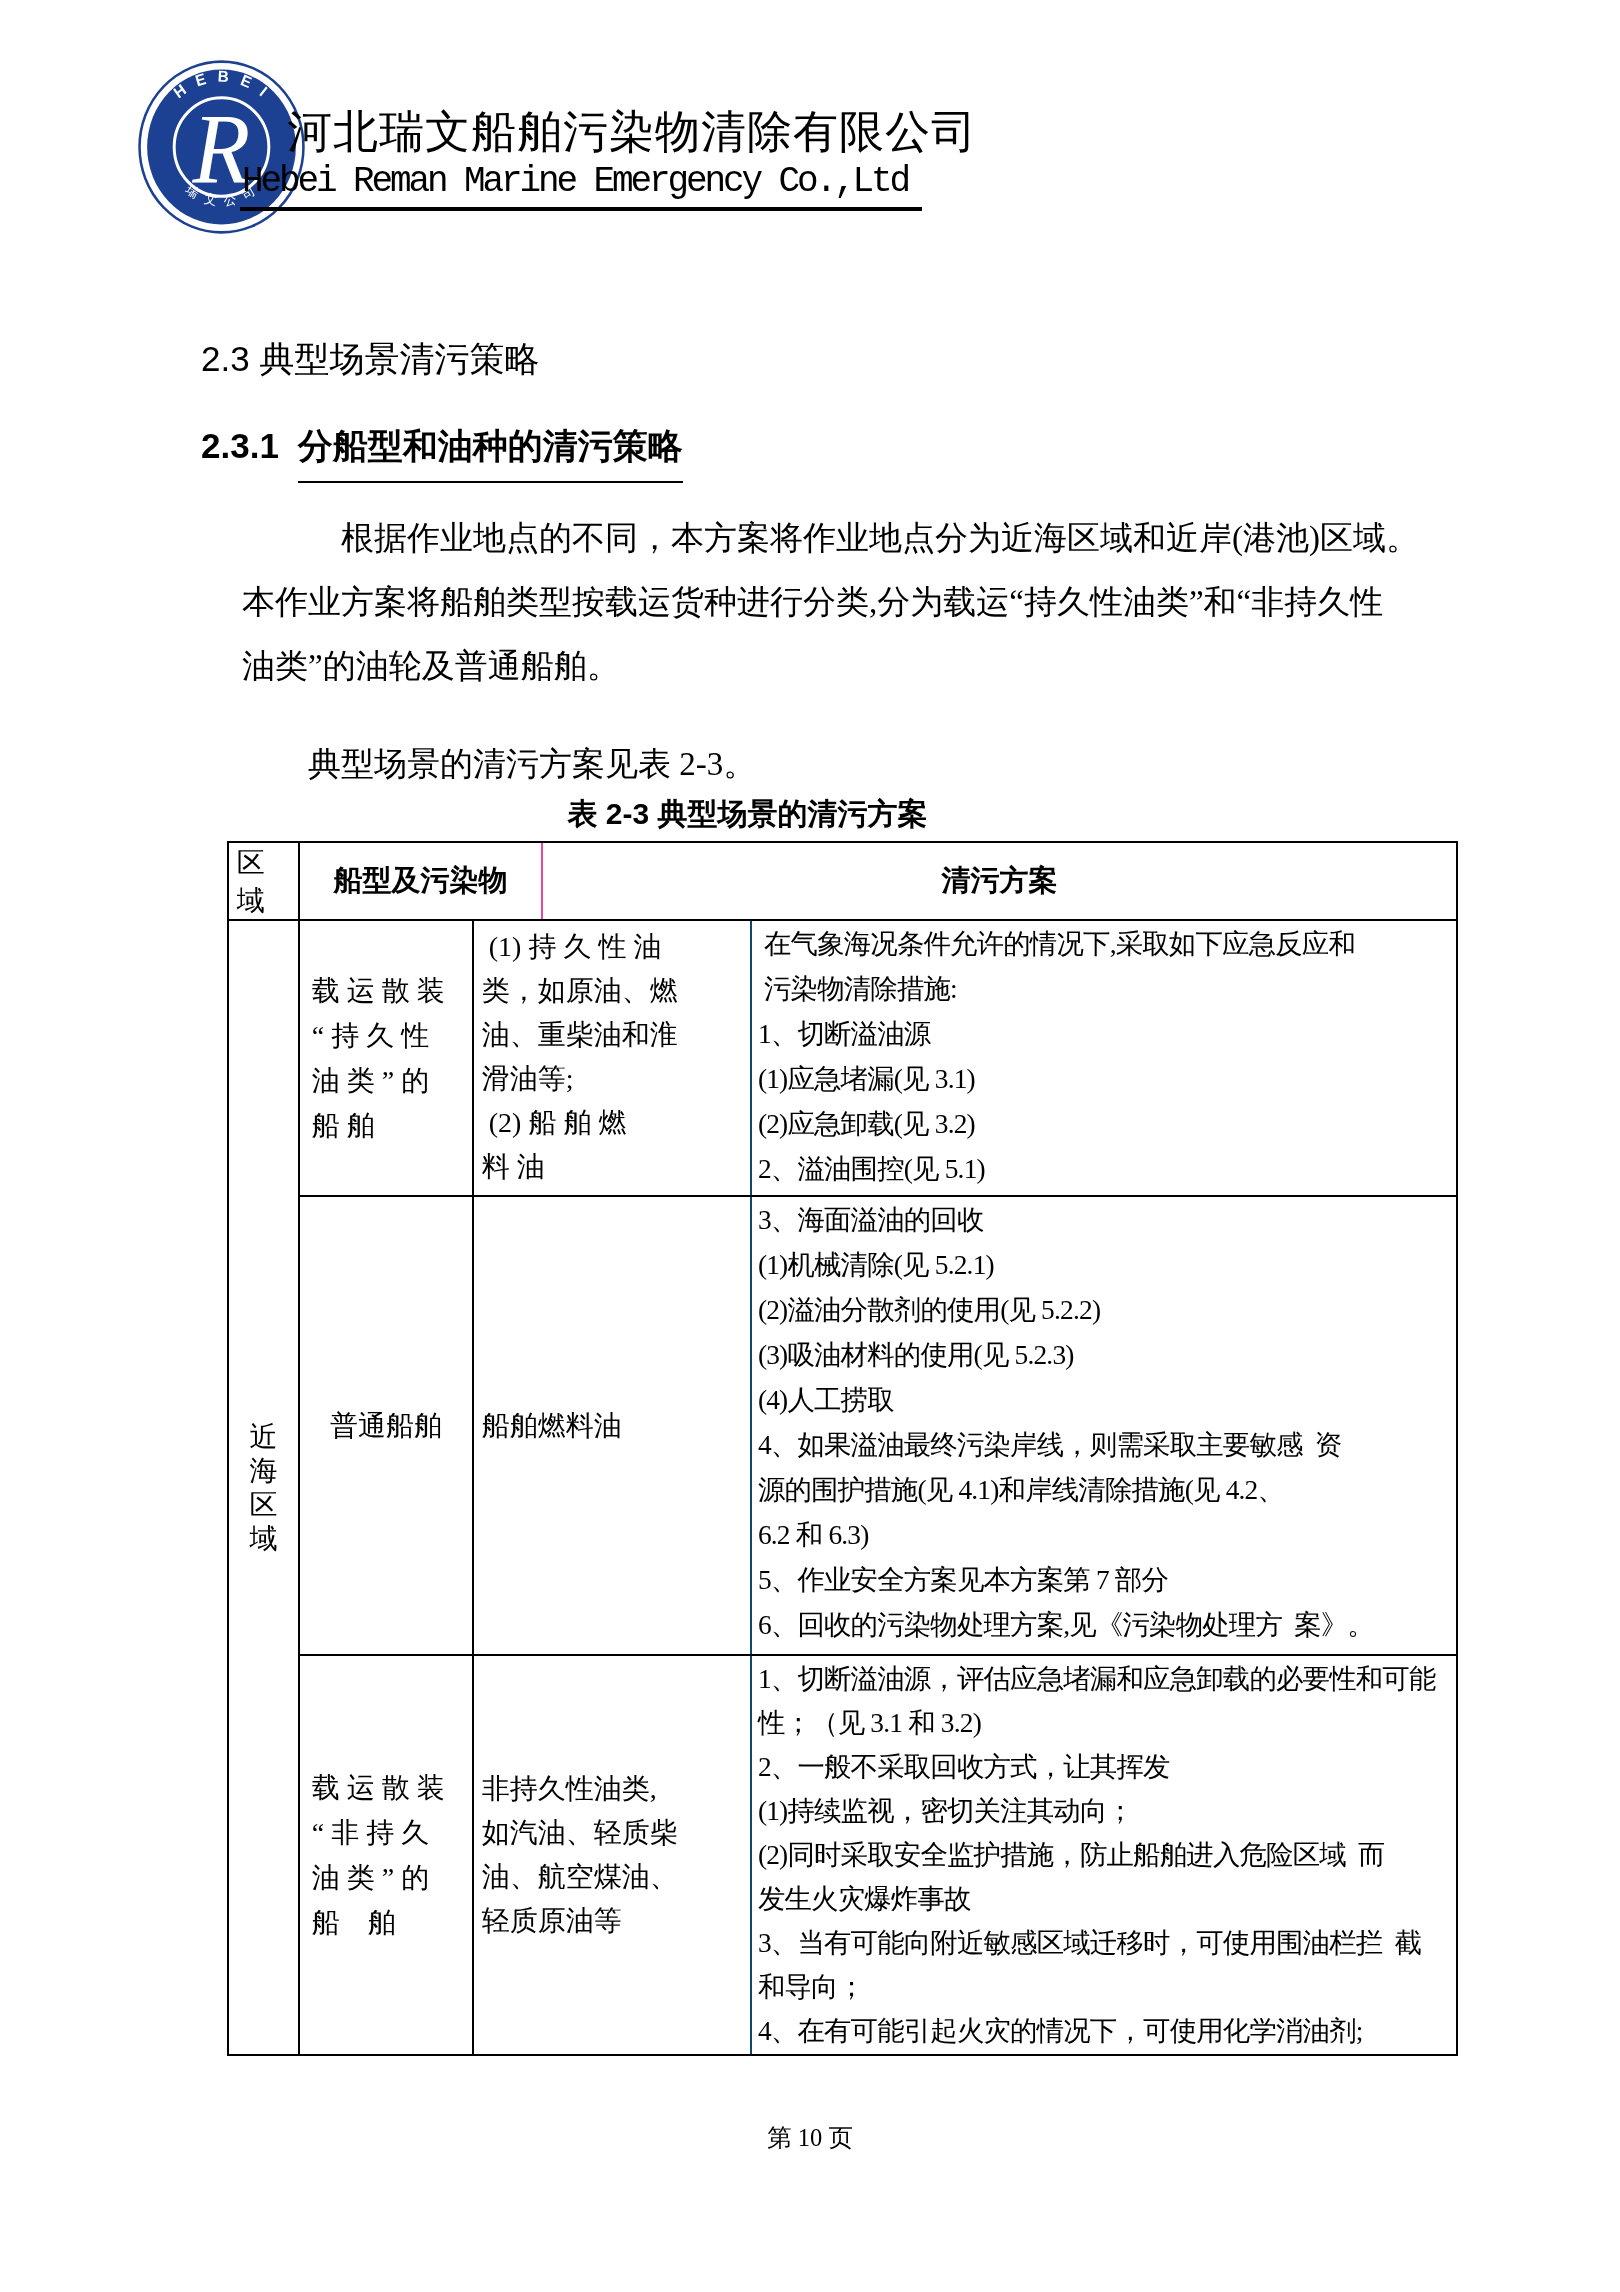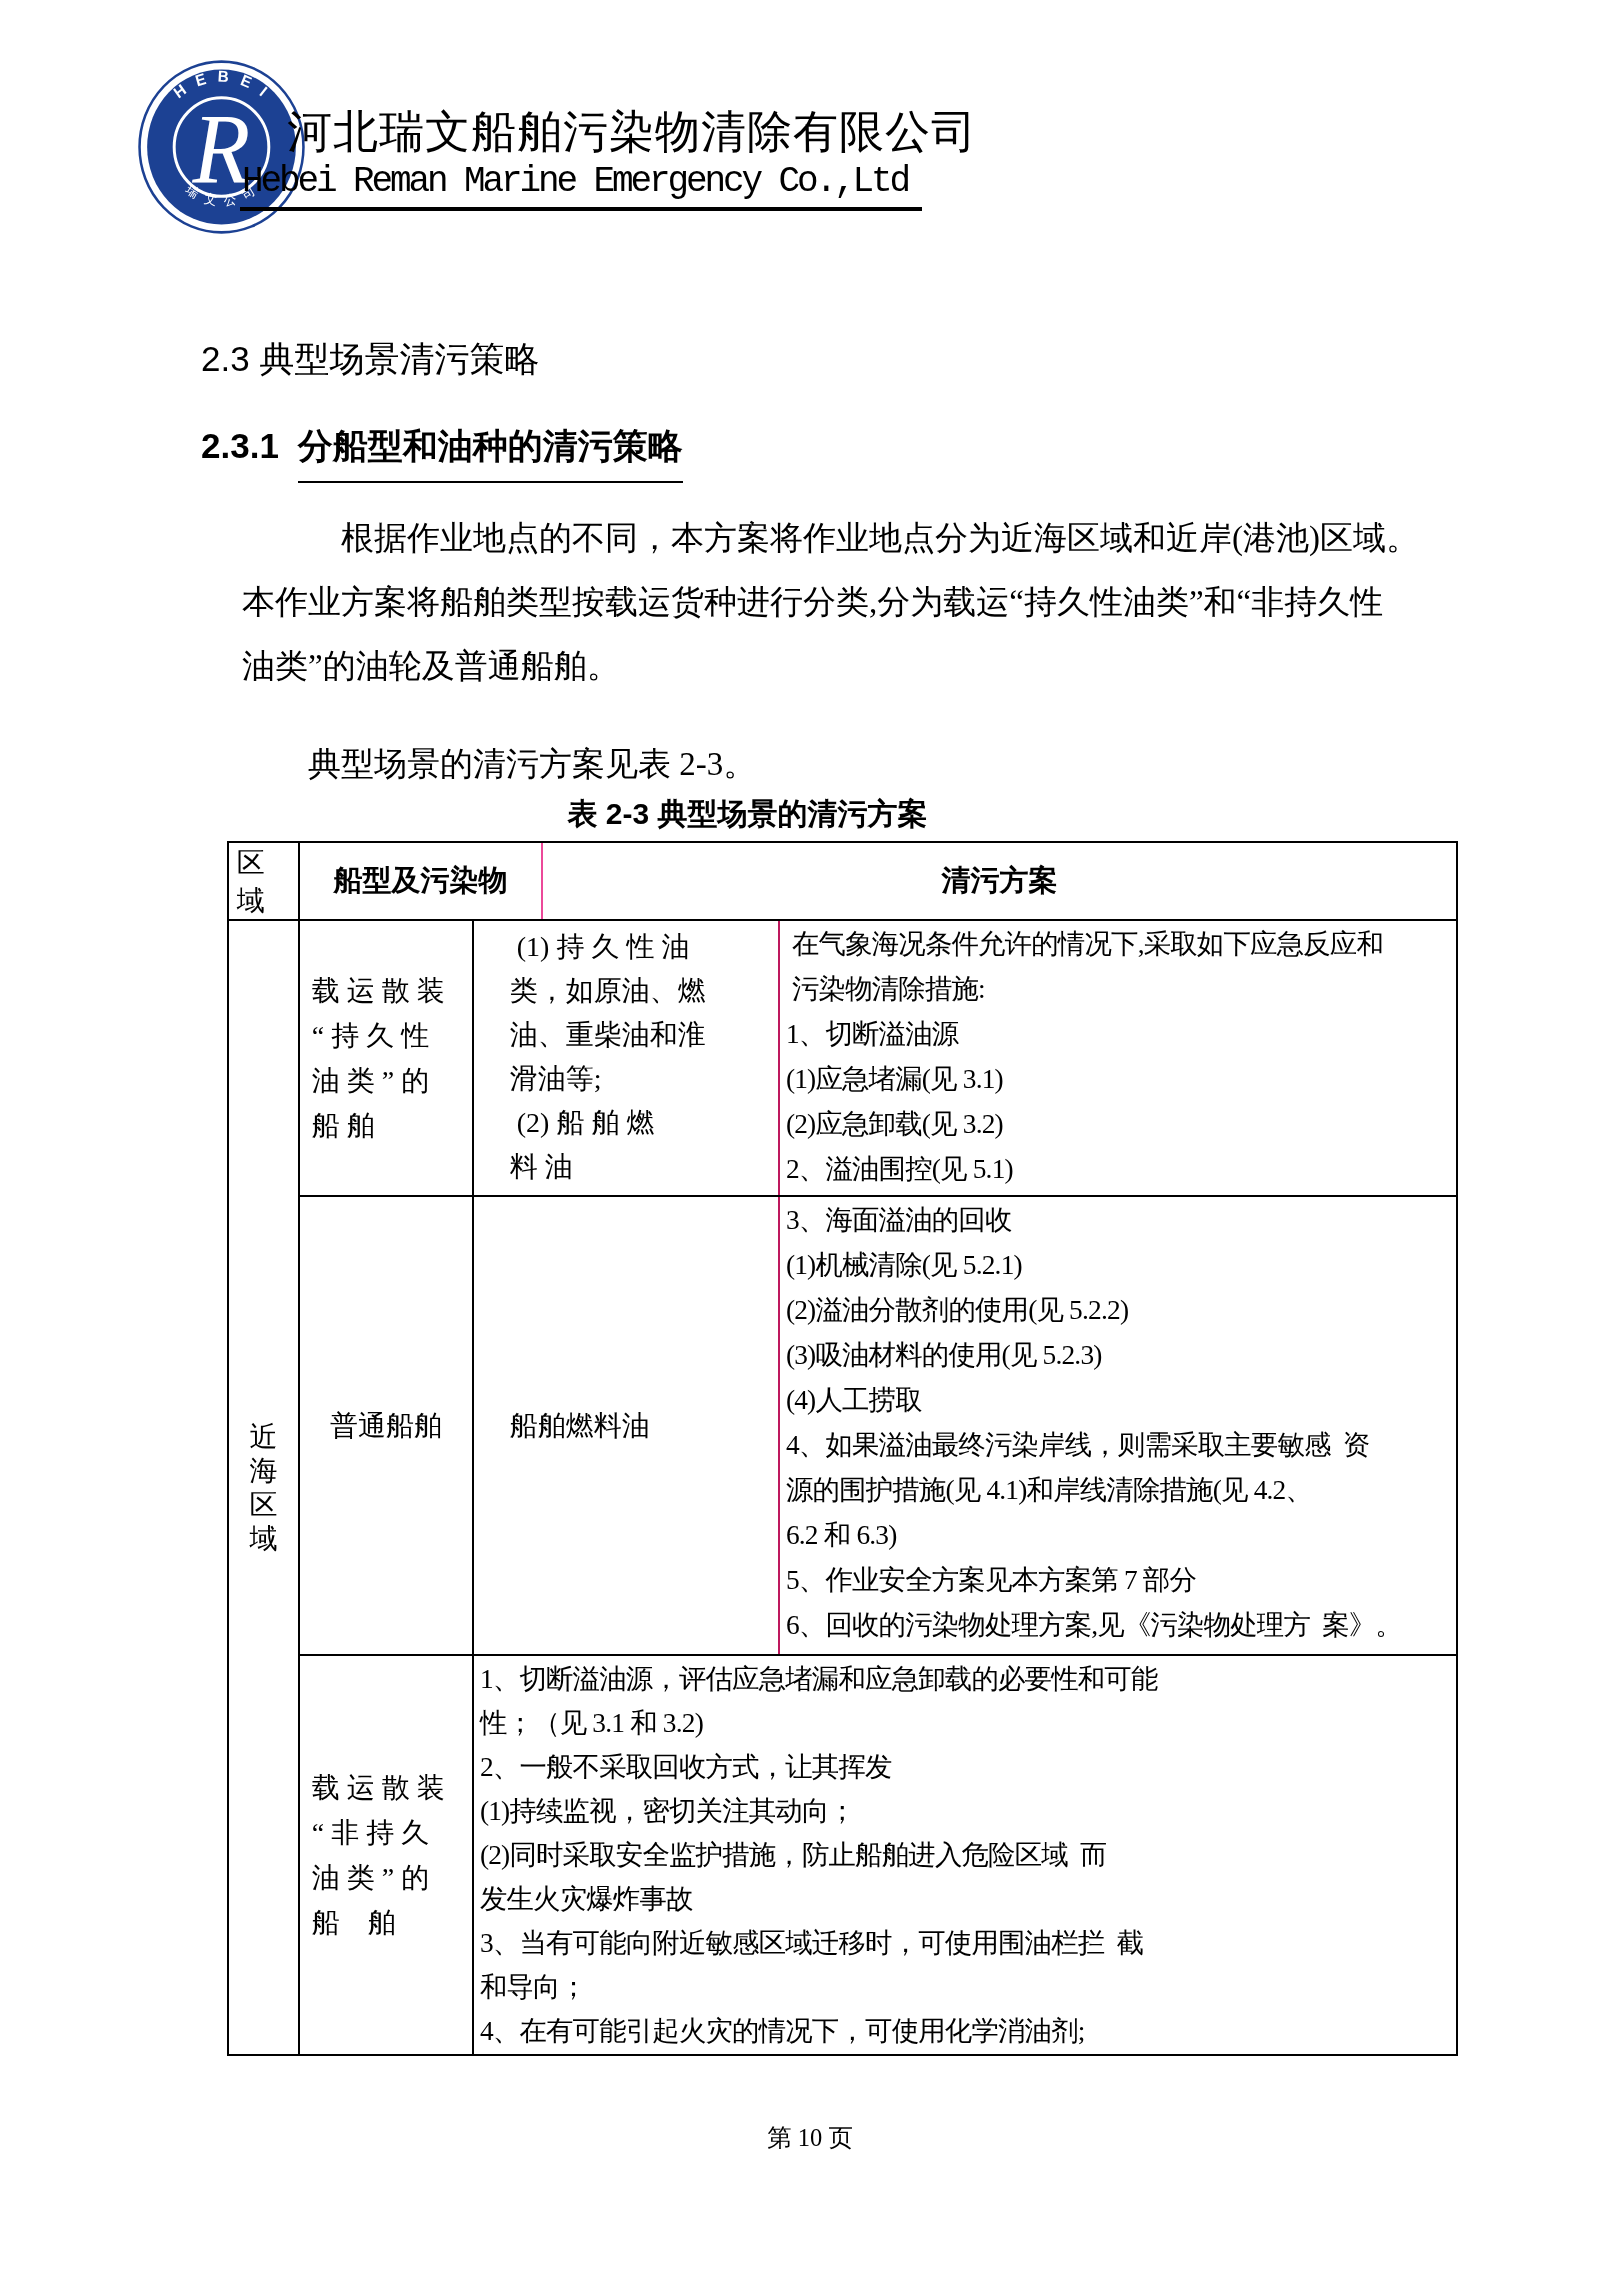--- a/index.html
+++ b/index.html
@@ -87,22 +87,22 @@
   .r1{height:274px;}
   .r2{height:459px;}
   .r3{height:400px;}
   .c2{
     width:174px;border-right:2px solid #000;
     display:flex;align-items:center;
     padding-left:11.8px;line-height:45px;white-space:pre-wrap;overflow:hidden;
   }
   .r2 .c2{justify-content:center;padding-left:0;}
   .c3{
-    width:278px;border-right:2px solid #be185d;
-    padding:3.9px 2px 0 7.8px;line-height:44px;white-space:pre-wrap;overflow:hidden;margin-left:28px;
+    width:278px;border-right:2px solid #0c4a6e;
+    padding:3.9px 2px 0 7.8px;line-height:44px;white-space:pre-wrap;overflow:hidden;
   }
   .r2 .c3,.r3 .c3{display:flex;align-items:center;padding-top:0;}
   .c4{
     flex:1;padding:1px 3.9px 0 5.9px;
     font-size:27.4px;letter-spacing:-0.8px;line-height:45px;
     white-space:pre-wrap;overflow:hidden;
   }
   .r3 .c4{line-height:44px;}
   
   .footer{
@@ -195,20 +195,24 @@
 6.2 和 6.3)
 5、作业安全方案见本方案第 7 部分
 6、回收的污染物处理方案,见《污染物处理方  案》。</div>
         </div>
 
         <div class="trow r3">
           <div class="c2">载 运 散 装
 “ 非 持 久
 油 类 ” 的
 船　舶</div>
+          <div class="c3">非持久性油类,
+如汽油、轻质柴
+油、航空煤油、
+轻质原油等</div>
           <div class="c4">1、切断溢油源，评估应急堵漏和应急卸载的必要性和可能
 性；（见 3.1 和 3.2)
 2、一般不采取回收方式，让其挥发
 (1)持续监视，密切关注其动向；
 (2)同时采取安全监护措施，防止船舶进入危险区域  而
 发生火灾爆炸事故
 3、当有可能向附近敏感区域迁移时，可使用围油栏拦  截
 和导向；
 4、在有可能引起火灾的情况下，可使用化学消油剂;</div>
         </div>

